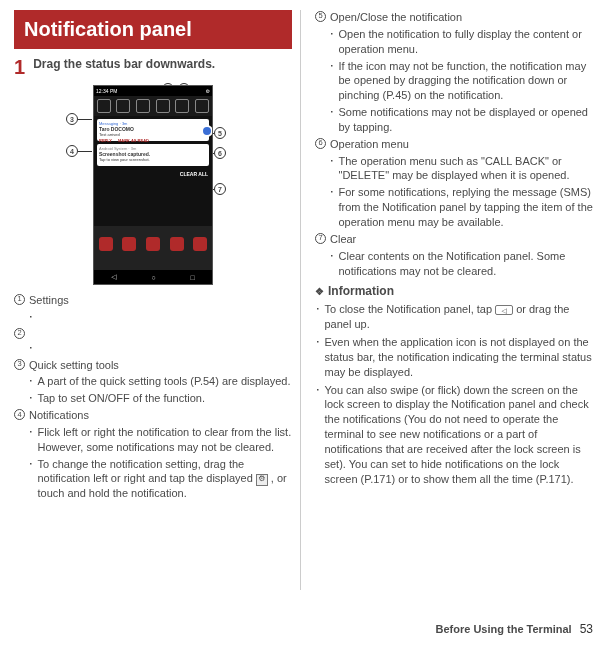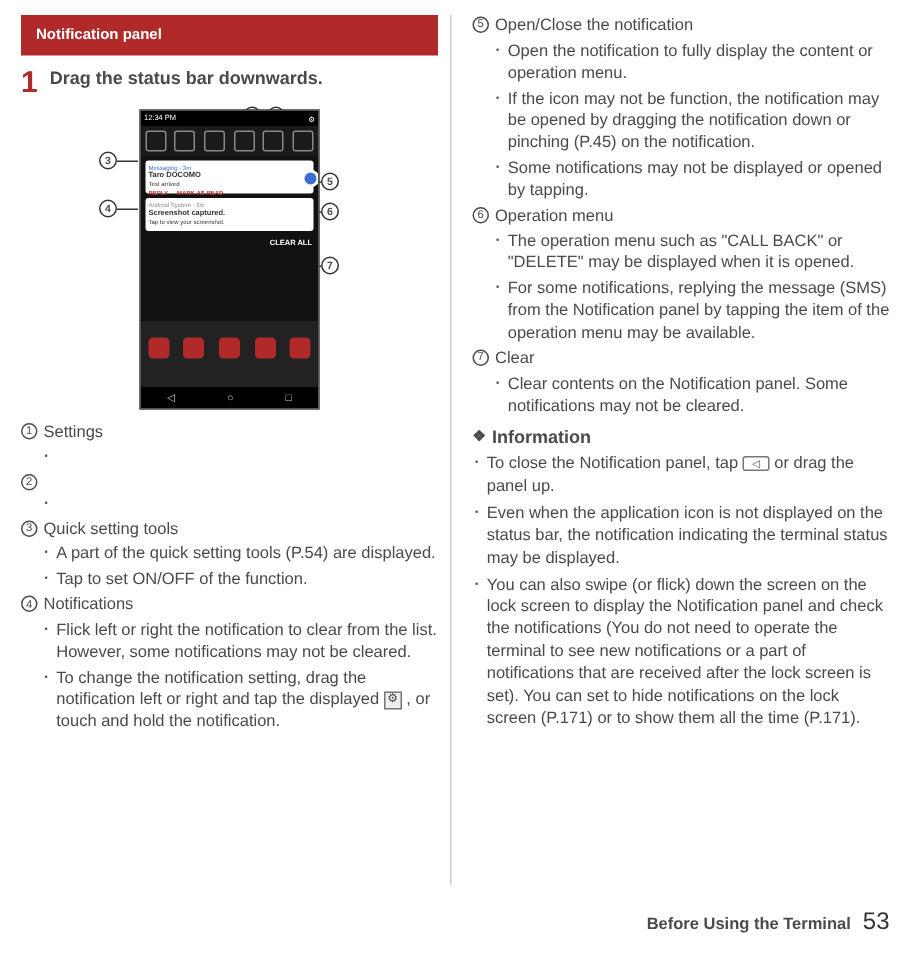--- a/index.html
+++ b/index.html
@@ -21,21 +21,21 @@
   .col {
     flex: 1;
     border-right: 0.5px solid #ccc;
     padding-right: 8px;
   }
   .col:last-child { border-right: none; padding-right: 0; }
   .header-box {
     background: #b02a2a;
     color: #fff;
     font-weight: bold;
-    font-size: 10px;
+    font-size: 20px;
     padding: 8px 10px;
     margin-bottom: 8px;
   }
   .intro { line-height: 1.4; margin-bottom: 10px; }
   .step-row { display: flex; align-items: flex-start; gap: 8px; margin-bottom: 8px; }
   .step-num {
     font-size: 20px; font-weight: bold; color: #b02a2a; line-height: 1;
   }
   .step-title { font-weight: bold; font-size: 12px; line-height: 1.3; }
   .screenshot-wrap {
@@ -93,26 +93,26 @@
   .diamond { font-size:10px; }
   .info-bullet { display:flex; align-items:flex-start; gap:4px; margin-bottom:3px; line-height:1.35;}
   .gear-icon {
     display:inline-flex; width:12px; height:12px; border:1px solid #777; background:#eee; align-items:center; justify-content:center; font-size:8px; vertical-align:middle;
   }
   .back-icon {
     display:inline-flex; width:18px; height:10px; border:1px solid #777; border-radius:2px; align-items:center; justify-content:center; font-size:7px; vertical-align:middle;
   }
   .footer {
     position: absolute;
-    bottom: 24px; right: 14px;
+    bottom: 12px; right: 14px;
     font-size: 11px;
     display:flex; align-items:baseline; gap:8px;
   }
   .footer-title { font-weight: bold; }
-  .footer-num { font-size: 16px; font-weight: normal; color:#333;}
+  .footer-num { font-size: 12px; font-weight: normal; color:#333;}
 </style>
 </head>
 <body>
 
 <div class="columns">
 
   <div class="col">
     <div class="header-box">Notification panel</div>
 
     <div class="step-row">

